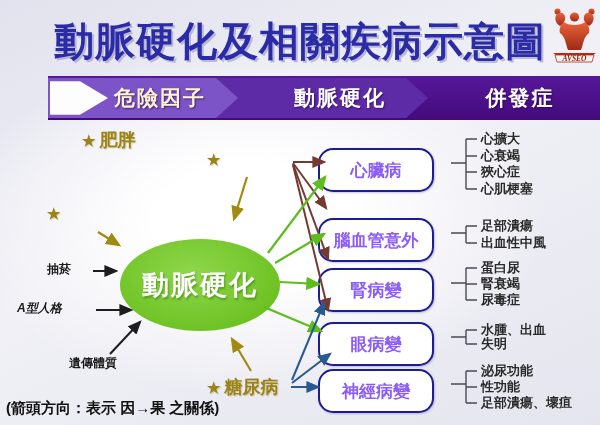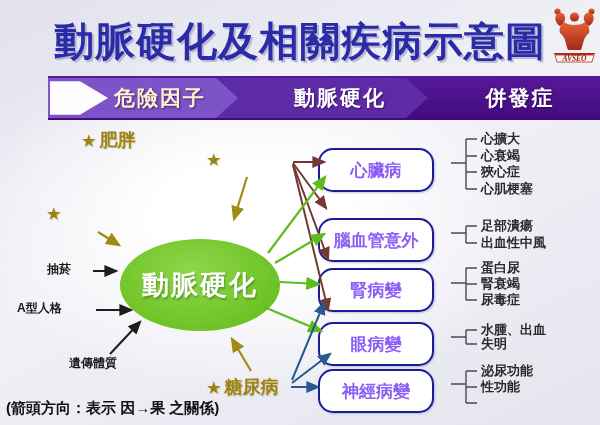--- a/index.html
+++ b/index.html
@@ -107,21 +107,21 @@
   </div>
   <div class="abs starred-label" style="left:207px;top:152px;">
     <span class="star">★</span>
   </div>
   <div class="abs starred-label" style="left:207px;top:375px;">
     <span class="star">★</span>
     <span>糖尿病</span>
   </div>
 
   <div class="abs plain-label" style="left:47px;top:261px;">抽菸</div>
-  <div class="abs plain-label" style="left:17px;top:300px;">A型人格</div>
+  <div class="abs plain-label" style="left:17px;top:300px;font-style:italic;">A型人格</div>
   <div class="abs plain-label" style="left:69px;top:355px;">遺傳體質</div>
 
   <div class="abs ellipse">
     <span>動脈硬化</span>
   </div>
 
   <div class="disease-box" style="top:148px;">心臟病</div>
   <div class="disease-box" style="top:218px;">腦血管意外</div>
   <div class="disease-box" style="top:268px;">腎病變</div>
   <div class="disease-box" style="top:322px;">眼病變</div>
@@ -137,20 +137,21 @@
 
   <div class="comp-item" style="top:260px;">蛋白尿</div>
   <div class="comp-item" style="top:276px;">腎衰竭</div>
   <div class="comp-item" style="top:292px;">尿毒症</div>
 
   <div class="comp-item" style="top:322px;">水腫、出血</div>
   <div class="comp-item" style="top:336px;">失明</div>
 
   <div class="comp-item" style="top:363px;">泌尿功能</div>
   <div class="comp-item" style="top:379px;">性功能</div>
+  <div class="comp-item" style="top:395px;">足部潰瘍、壞疽</div>
 
   <div class="abs footnote">(箭頭方向：表示 因→果 之關係)</div>
 
   <svg class="overlay" width="600" height="425">
     <defs>
       <marker id="ah-black" markerWidth="7" markerHeight="6" refX="5.8" refY="3" orient="auto" markerUnits="strokeWidth">
           <path d="M0,0 L7,3 L0,6 Z" fill="#1d1d1d"></path>
         </marker>
       <marker id="ah-gold" markerWidth="7" markerHeight="6" refX="5.8" refY="3" orient="auto" markerUnits="strokeWidth">
           <path d="M0,0 L7,3 L0,6 Z" fill="#a08a10"></path>

